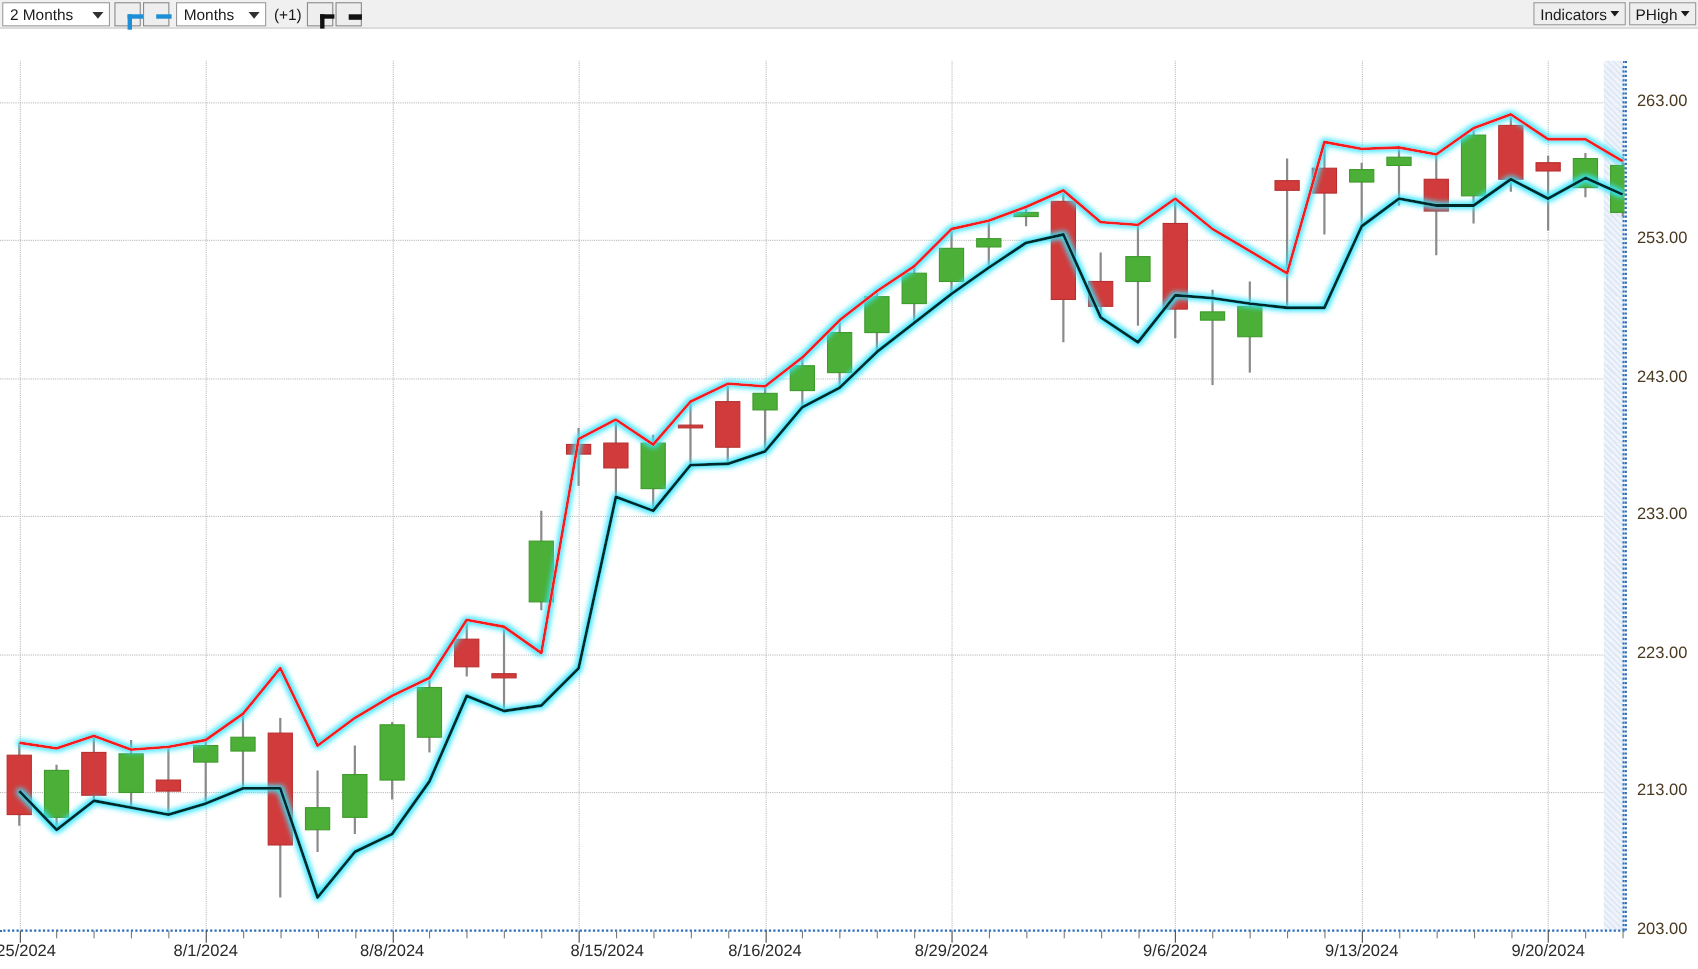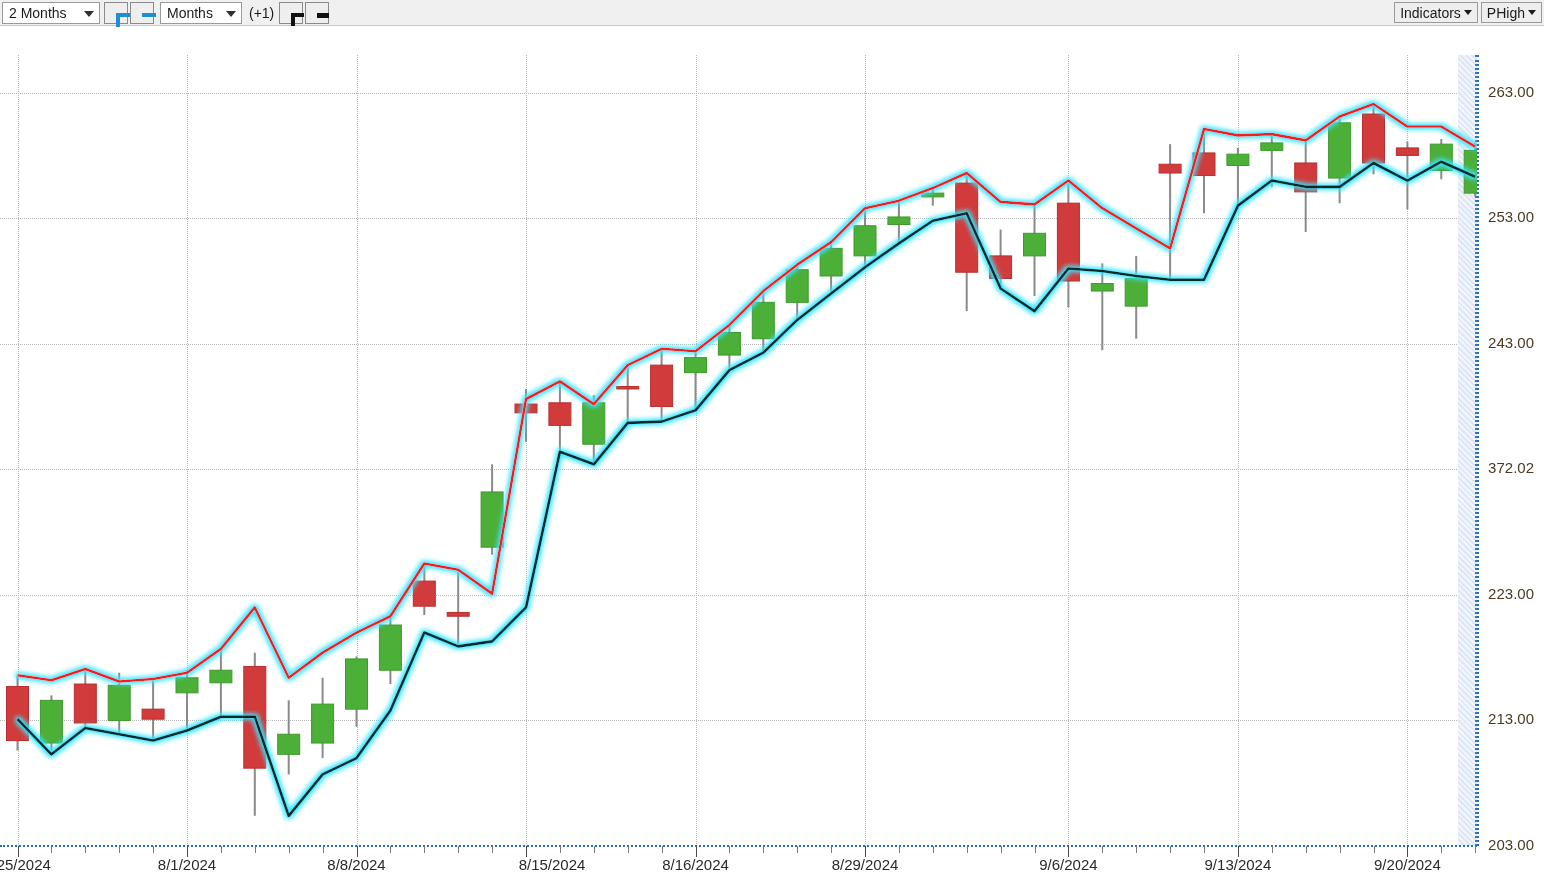--- a/index.html
+++ b/index.html
@@ -349,21 +349,21 @@
         <polyline points="17.5,620.2444444444445 51.4,625.2666666666668 85.3,613.9666666666668 119.19999999999999,626.5222222222222 153.1,624.011111111111 187,617.7333333333331 220.89999999999998,593.877777777778 254.79999999999998,552.4444444444445 288.7,622.7555555555555 322.59999999999997,597.6444444444444 356.5,577.5555555555555 390.4,561.2333333333332 424.29999999999995,508.50000000000006 458.2,514.7777777777778 492.09999999999997,538.6333333333334 526,344.0222222222223 559.9,326.4444444444444 593.8,349.0444444444446 627.6999999999999,310.1222222222221 661.6,293.80000000000007 695.5,296.311111111111 729.4,269.94444444444446 763.3,236.04444444444457 797.1999999999999,209.67777777777764 831.0999999999999,187.07777777777787 865,153.17777777777764 898.9,145.64444444444436 932.8,133.08888888888882 966.6999999999999,118.02222222222194 1000.5999999999999,146.89999999999986 1034.5,149.41111111111118 1068.3999999999999,125.55555555555554 1102.3,153.17777777777764 1136.2,173.26666666666682 1170.1,193.35555555555564 1204,74.0777777777775 1237.8999999999999,80.35555555555527 1271.8,79.10000000000015 1305.7,85.37777777777792 1339.6,61.522222222221934 1373.5,48.966666666666384 1407.3999999999999,71.56666666666652 1441.3,71.56666666666652 1475.2,91.65555555555571" fill="none" stroke="#f51d1d" stroke-width="2.6" stroke-linejoin="round" filter="url(#glow)"></polyline>
         <polyline points="17.5,664.188888888889 51.4,699.3444444444443 85.3,672.9777777777776 119.19999999999999,679.2555555555555 153.1,685.5333333333333 187,675.488888888889 220.89999999999998,661.6777777777776 254.79999999999998,661.6777777777776 288.7,760.8666666666666 322.59999999999997,719.4333333333335 356.5,703.1111111111111 390.4,655.3999999999999 424.29999999999995,577.5555555555555 458.2,591.3666666666666 492.09999999999997,586.3444444444443 526,552.4444444444445 559.9,396.7555555555555 593.8,409.3111111111111 627.6999999999999,367.8777777777779 661.6,366.62222222222204 695.5,355.32222222222236 729.4,315.1444444444444 763.3,297.56666666666655 797.1999999999999,264.92222222222216 831.0999999999999,238.55555555555554 865,212.18888888888898 898.9,188.33333333333331 932.8,165.73333333333318 966.6999999999999,158.19999999999993 1000.5999999999999,233.53333333333325 1034.5,256.1333333333334 1068.3999999999999,213.44444444444443 1102.3,215.9555555555554 1136.2,220.9777777777777 1170.1,224.74444444444453 1204,224.74444444444453 1237.8999999999999,150.66666666666666 1271.8,125.55555555555554 1305.7,131.83333333333331 1339.6,131.83333333333331 1373.5,107.97777777777806 1407.3999999999999,125.55555555555554 1441.3,106.72222222222221 1475.2,121.78888888888874" fill="none" stroke="#062b2b" stroke-width="2.6" stroke-linejoin="round" filter="url(#glow)"></polyline>
       </svg>
     </div>
   <div class="axis-bottom"></div>
   <div class="axis-right"></div>
   <div id="axis-labels">
       <div class="ylabel" style="top: 82.6667px;">263.00</div>
       <div class="ylabel" style="top: 208.222px;">253.00</div>
       <div class="ylabel" style="top: 333.778px;">243.00</div>
-      <div class="ylabel" style="top: 459.333px;">372.02</div>
+      <div class="ylabel" style="top: 459.333px;">233.00</div>
       <div class="ylabel" style="top: 584.889px;">223.00</div>
       <div class="ylabel" style="top: 710.444px;">213.00</div>
       <div class="ylabel" style="top: 836px;">203.00</div>
       <div class="xlabel" style="left: 17.5px;">7/25/2024</div>
       <div class="xlabel" style="left: 187px;">8/1/2024</div>
       <div class="xlabel" style="left: 356.5px;">8/8/2024</div>
       <div class="xlabel" style="left: 552px;">8/15/2024</div>
       <div class="xlabel" style="left: 695.5px;">8/16/2024</div>
       <div class="xlabel" style="left: 865px;">8/29/2024</div>
       <div class="xlabel" style="left: 1068.4px;">9/6/2024</div>

